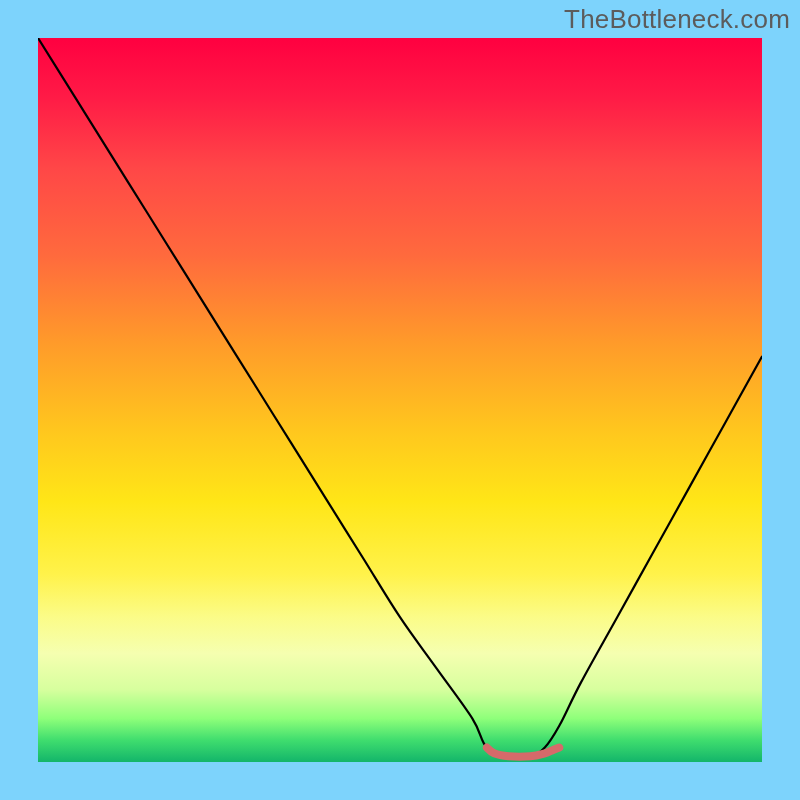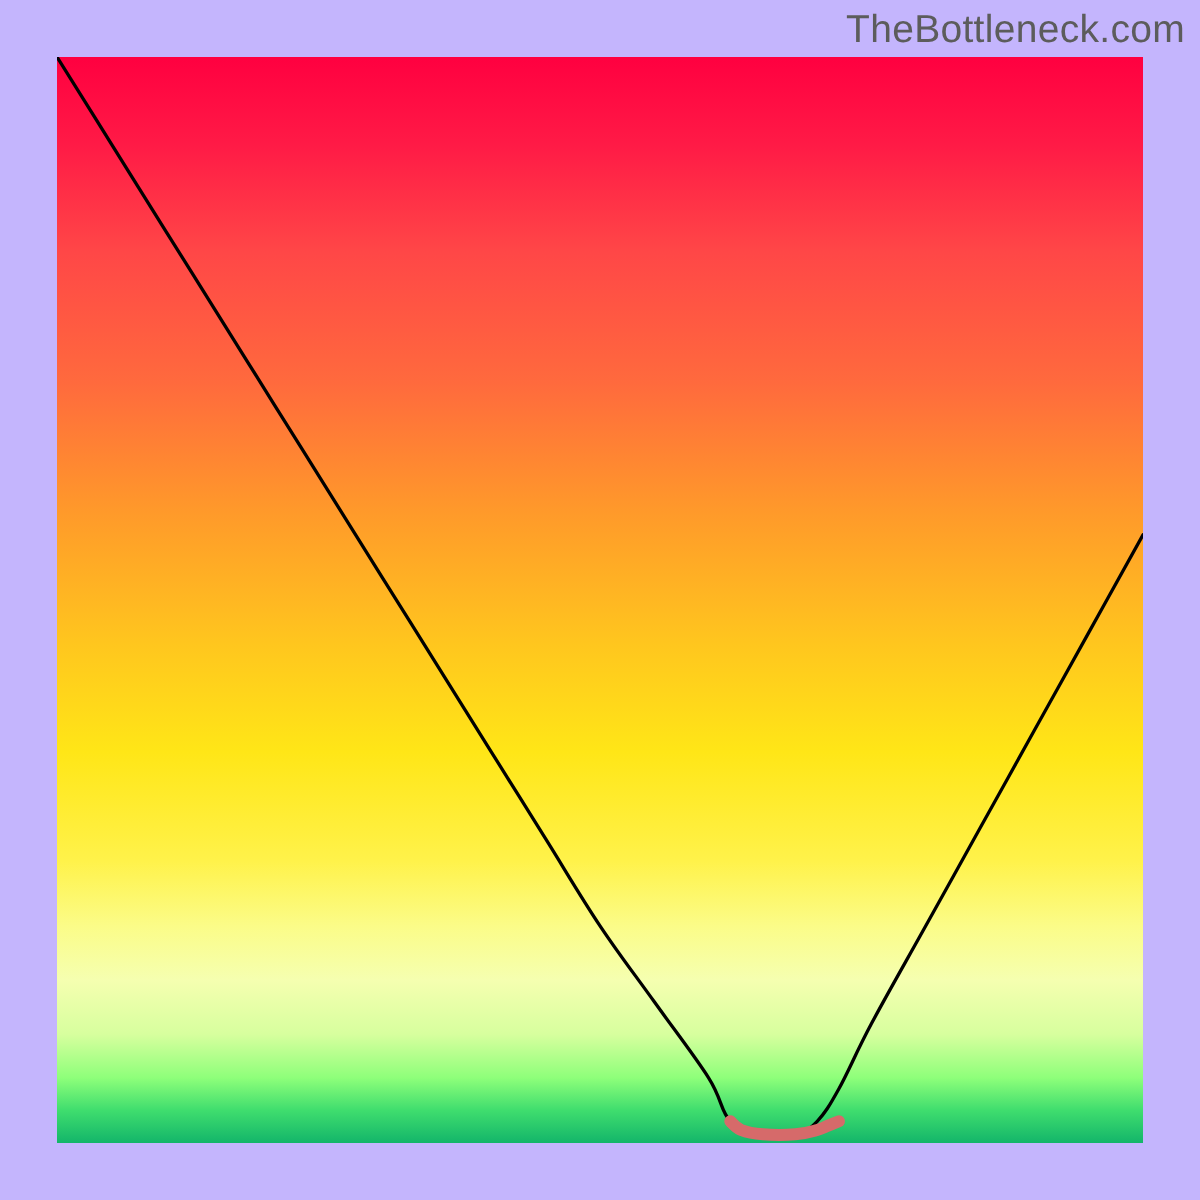--- a/index.html
+++ b/index.html
@@ -10,21 +10,21 @@
     background: #000;
     overflow: hidden;
     font-family: Arial, Helvetica, sans-serif;
   }
   .frame {
     position: absolute;
     left: 0;
     top: 0;
     width: 800px;
     height: 800px;
-    background: #c4b5fd;
+    background: #7dd3fc;
   }
   .watermark {
     position: absolute;
     top: 4px;
     right: 10px;
     color: #5c5c5c;
     font-size: 26px;
     letter-spacing: 0.2px;
     font-weight: 400;
     z-index: 5;

